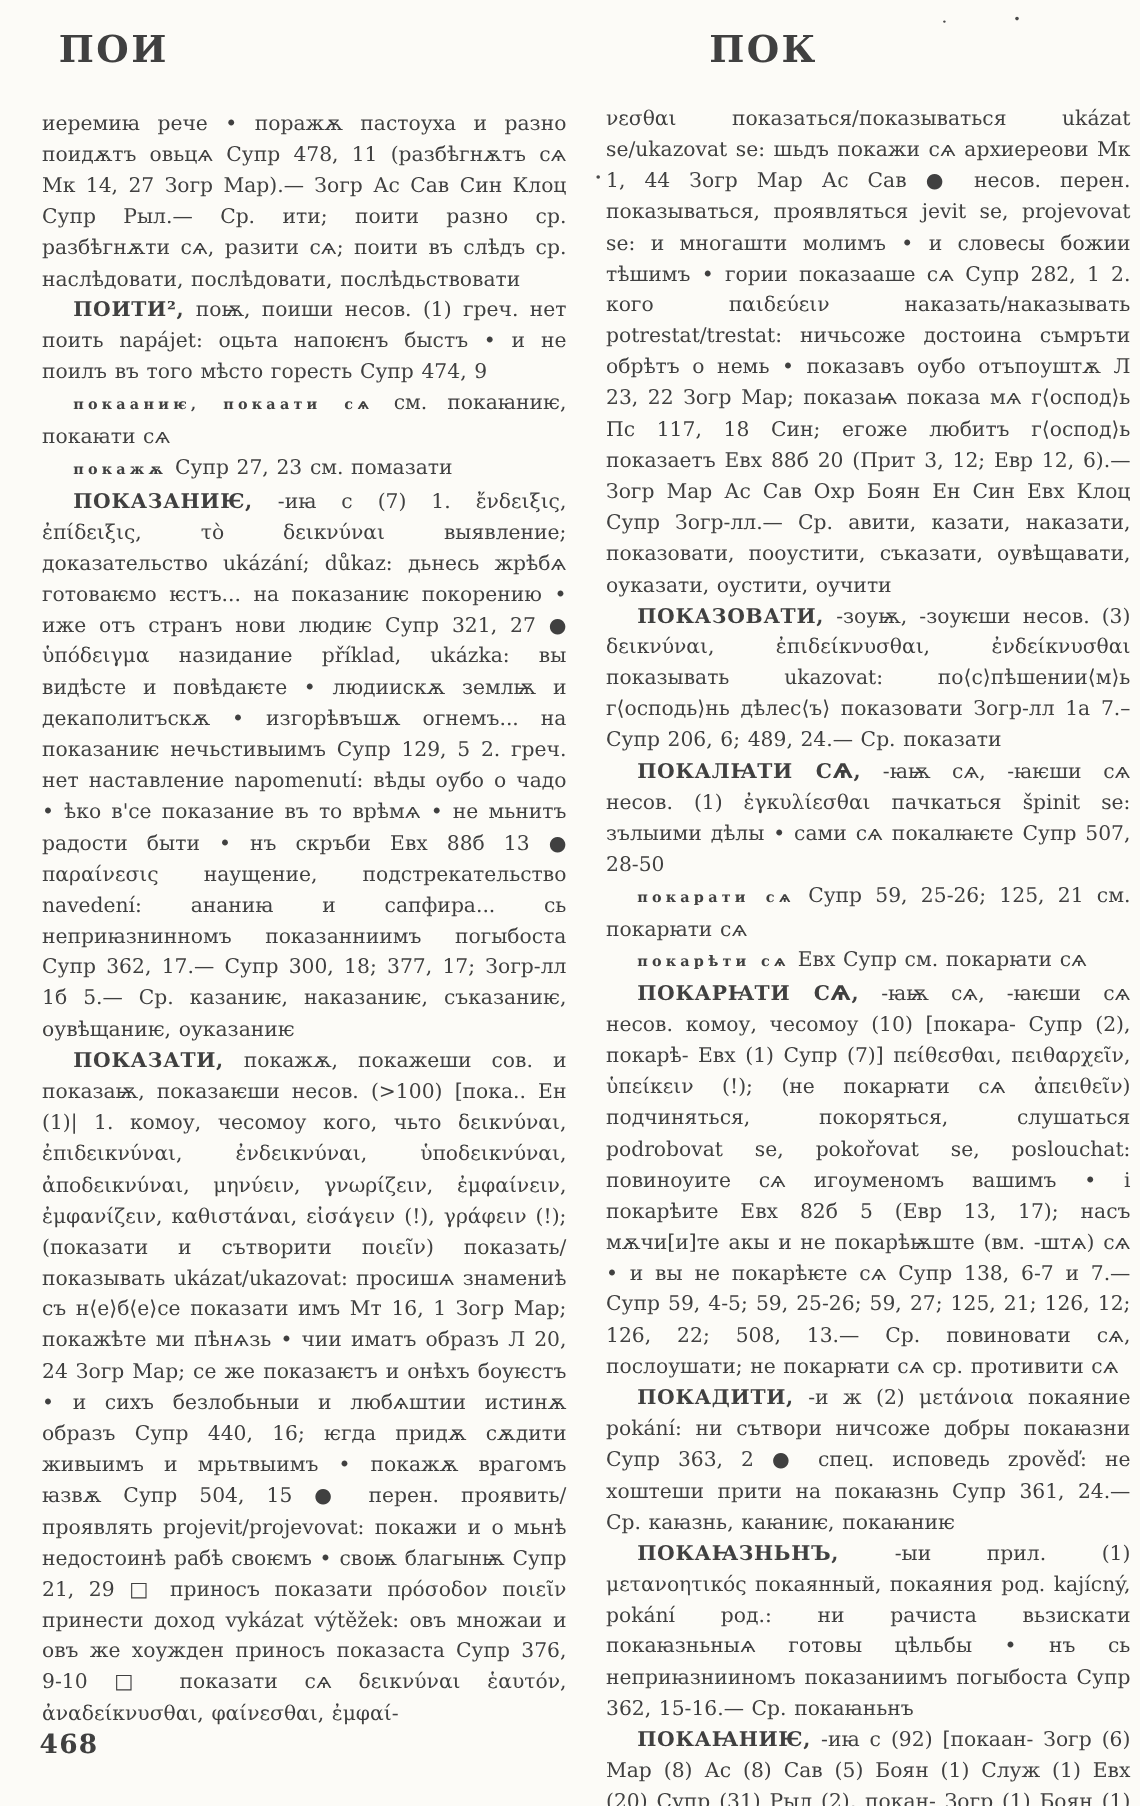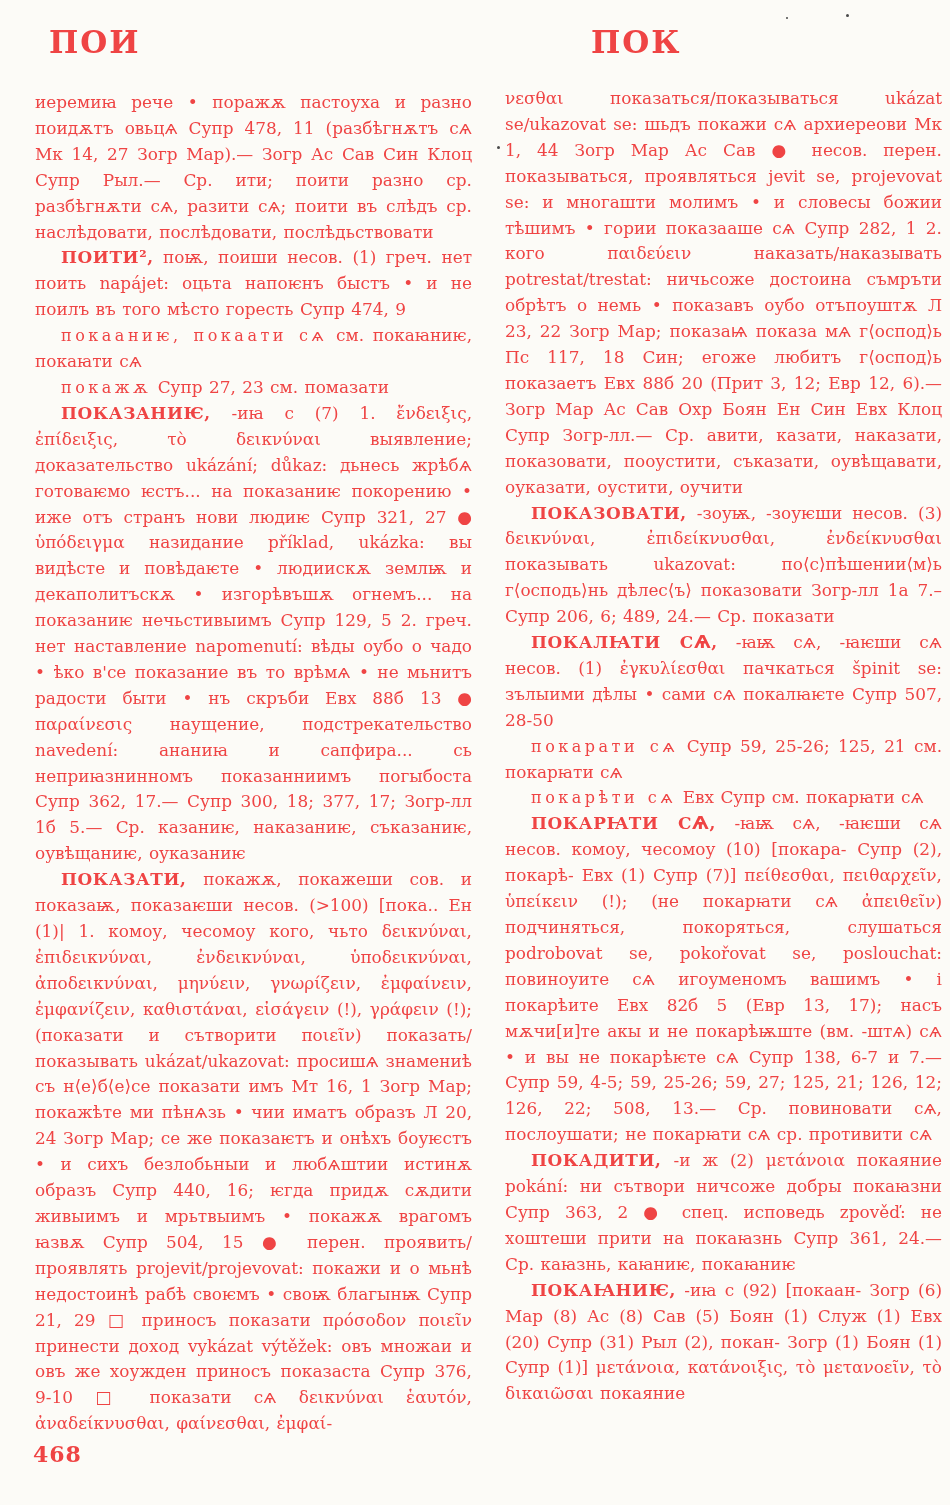--- a/index.html
+++ b/index.html
@@ -1,21 +1,21 @@
 <!DOCTYPE html>
 <html><head>
 <meta charset="utf-8">
 <style>
   html,body{margin:0;padding:0;background:#777;}
   .page{
     position:relative;
     width:950px;height:1505px;
     background:#fcfbf7;
     overflow:hidden;
-    color:#ef4444;
+    color:#404040;
     font-family:"DejaVu Serif","DejaVu Sans","Liberation Serif",serif;
   }
   .running-head{
     position:absolute;top:24px;
     font-size:31px;font-weight:bold;letter-spacing:2px;
   }
   #rh-left{left:49px;}
   #rh-right{left:591px;}
   .col{position:absolute;width:437px;}
   #col-left{left:35px;top:90px;}
@@ -23,21 +23,21 @@
   p.e{
     margin:0;padding:0;
     text-align:justify;
     font-size:16.9px;
     line-height:25.9px;
     text-indent:26px;
     word-spacing:1px;
   }
   p.cont{text-indent:0;}
   .hw{font-weight:bold;letter-spacing:0.6px;}
-  .ref-hw{font-weight:normal;letter-spacing:3.5px;font-size:16px;margin-top:36px;}
+  .ref-hw{font-weight:bold;letter-spacing:3.5px;font-size:12px;margin-top:36px;}
   .page-num{
     position:absolute;left:33px;top:1441px;
     font-size:22px;font-weight:bold;letter-spacing:1px;text-align:center;
   }
   
   .speck{position:absolute;background:#4a4a4a;border-radius:50%;}
 </style>
 </head>
 <body>
 
@@ -72,20 +72,21 @@
     <p class="e"><span class="hw">ПОКАЛꙖТИ СѦ,</span> <span>-ꙗѭ сѧ, -ꙗѥши сѧ несов. (1) ἐγκυλίεσθαι пачкаться špinit se: зълыими дѣлы • сами сѧ покалꙗѥте Супр 507, 28-50</span></p>
 
     <p class="e"><span class="ref-hw">покарати сѧ</span> <span>Супр 59, 25-26; 125, 21 см. покарꙗти сѧ</span></p>
 
     <p class="e"><span class="ref-hw">покарѣти сѧ</span> <span>Евх Супр см. покарꙗти сѧ</span></p>
 
     <p class="e"><span class="hw">ПОКАРꙖТИ СѦ,</span> <span>-ꙗѭ сѧ, -ꙗѥши сѧ несов. комоу, чесомоу (10) [покара- Супр (2), покарѣ- Евх (1) Супр (7)] πείθεσθαι, πειθαρχεῖν, ὑπείκειν (!); (не покарꙗти сѧ ἀπειθεῖν) подчиняться, покоряться, слушаться podrobovat se, pokořovat se, poslouchat: повиноуите сѧ игоуменомъ вашимъ • і покарѣите Евх 82б 5 (Евр 13, 17); насъ мѫчи[и]те акы и не покарѣѭште (вм. -штѧ) сѧ • и вы не покарѣѥте сѧ Супр 138, 6-7 и 7.— Супр 59, 4-5; 59, 25-26; 59, 27; 125, 21; 126, 12; 126, 22; 508, 13.— Ср. повиновати сѧ, послоушати; не покарꙗти сѧ ср. противити сѧ</span></p>
 
     <p class="e"><span class="hw">ПОКАДИТИ,</span> <span>-и ж (2) μετάνοια покаяние pokání: ни сътвори ничсоже добры покаꙗзни Супр 363, 2 ● спец. исповедь zpověď: не хоштеши прити на покаꙗзнь Супр 361, 24.— Ср. каꙗзнь, каꙗниѥ, покаꙗниѥ</span></p>
 
+    <p class="e"><span class="hw">ПОКАꙖЗНЬНЪ,</span> <span>-ыи прил. (1) μετανοητικός покаянный, покаяния род. kajícný, pokání род.: ни рачиста вьзискати покаꙗзньныѧ готовы цѣльбы • нъ сь неприꙗзнииномъ показаниимъ погыбоста Супр 362, 15-16.— Ср. покаꙗньнъ</span></p>
 
     <p class="e"><span class="hw">ПОКАꙖНИѤ,</span> <span>-иꙗ с (92) [покаан- Зогр (6) Мар (8) Ас (8) Сав (5) Боян (1) Служ (1) Евх (20) Супр (31) Рыл (2), покан- Зогр (1) Боян (1) Супр (1)] μετάνοια, κατάνοιξις, τὸ μετανοεῖν, τὸ δικαιῶσαι покаяние</span></p>
 
   </div>
 
   <div class="page-num">468</div>
 
   <div class="speck" style="left:846px;top:14px;width:3px;height:3px;"></div>
   <div class="speck" style="left:786px;top:17px;width:2px;height:2px;"></div>
   <div class="speck" style="left:497px;top:146px;width:3px;height:3px;"></div>

